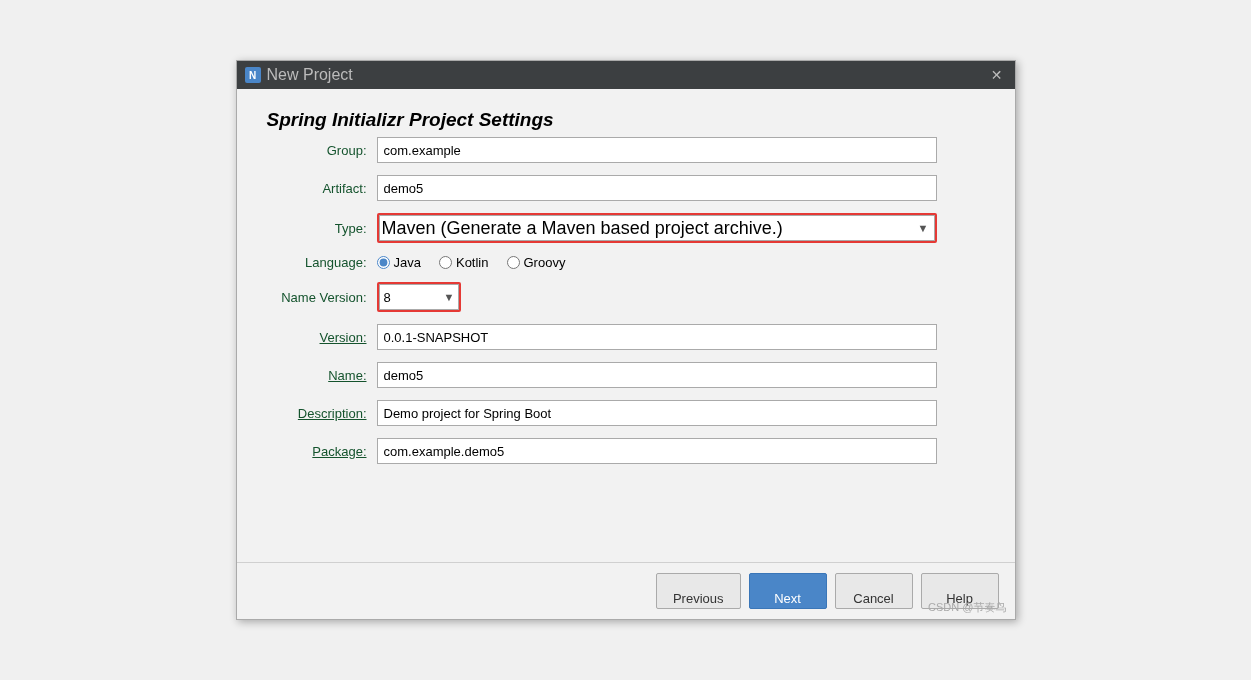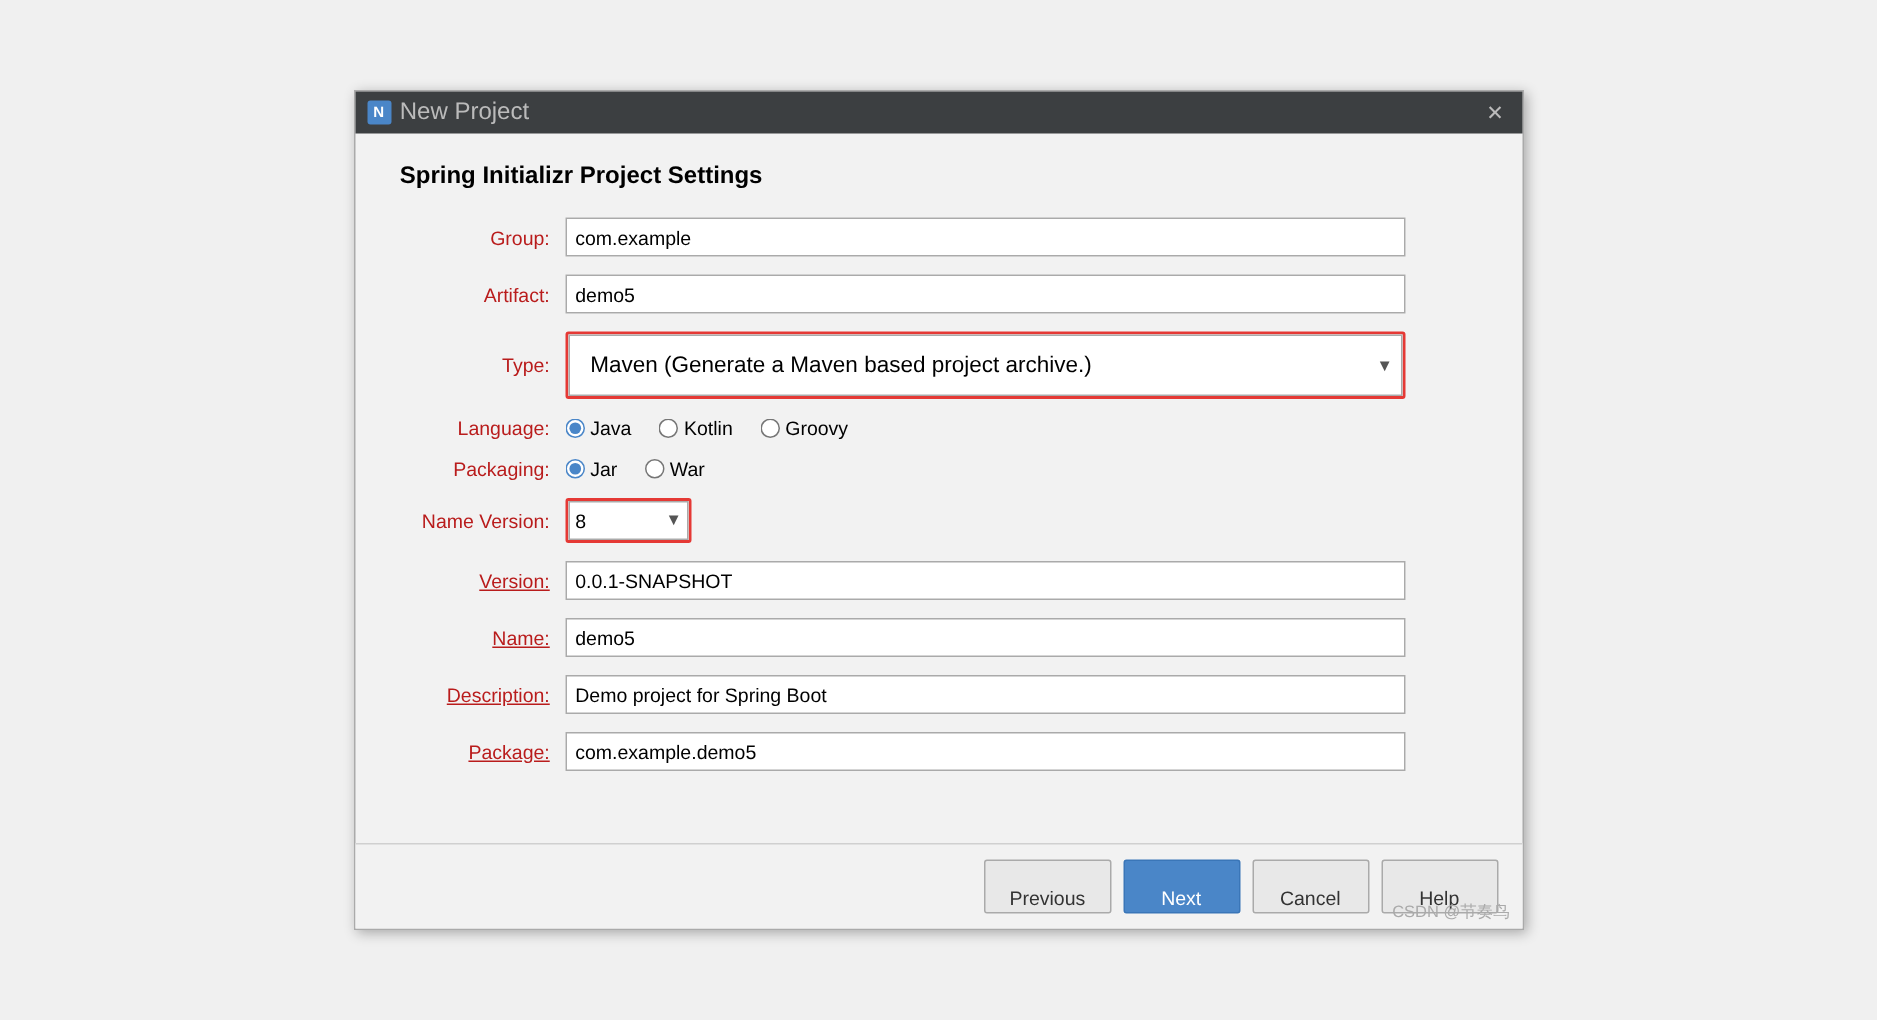--- a/index.html
+++ b/index.html
@@ -56,36 +56,37 @@
       color: #bbbbbb;
       font-size: 14px;
       padding: 0 4px;
     }
     .content {
       padding: 20px 30px 15px 30px;
       flex: 1;
     }
     .section-title {
       font-weight: bold;
-      font-size: 16px;
+      font-size: 19px;
       color: #000;
-      margin-bottom: 18px;
+      margin-bottom: 6px;
+      font-style: italic;
     }
     .form-row {
       display: flex;
       align-items: center;
       margin-bottom: 12px;
     }
     .form-label {
       width: 110px;
       min-width: 110px;
       text-align: right;
       padding-right: 10px;
       font-size: 13px;
-      color: #b91c1c;
+      color: #14532d;
     }
     .form-label.underline {
       text-decoration: underline;
     }
     .form-input {
       flex: 1;
       max-width: 560px;
       height: 26px;
       border: 1px solid #aaaaaa;
       background: #ffffff;
@@ -95,25 +96,25 @@
     }
     .type-dropdown-wrapper {
       flex: 1;
       max-width: 560px;
       border: 2px solid #e53935;
       border-radius: 2px;
       position: relative;
     }
     .type-dropdown {
       width: 100%;
-      height: 41px;
+      height: 26px;
       border: 1px solid #aaaaaa;
       background: #ffffff;
-      padding: 2px 14px;
-      font-size: 15px;
+      padding: 2px 2px;
+      font-size: 18px;
       appearance: none;
       outline: none;
       cursor: pointer;
     }
     .dropdown-arrow {
       position: absolute;
       right: 6px;
       top: 50%;
       transform: translateY(-50%);
       pointer-events: none;
@@ -245,33 +246,20 @@
           <input type="radio" name="language" style="">
           <span>Kotlin</span>
         </label>
         <label class="radio-option">
           <input type="radio" name="language" style="">
           <span>Groovy</span>
         </label>
       </div>
     </div>
 
-    <div class="form-row">
-      <span class="form-label">Packaging:</span>
-      <div class="radio-group">
-        <label class="radio-option">
-          <input type="radio" name="packaging" checked="" style="">
-          <span>Jar</span>
-        </label>
-        <label class="radio-option">
-          <input type="radio" name="packaging" style="">
-          <span>War</span>
-        </label>
-      </div>
-    </div>
 
     <div class="form-row">
       <span class="form-label">Name Version:</span>
       <div class="java-version-wrapper">
         <div class="java-version-container">
           <select class="java-version-select">
             <option value="8" selected="">8</option>
             <option value="11">11</option>
             <option value="17">17</option>
             <option value="21">21</option>

